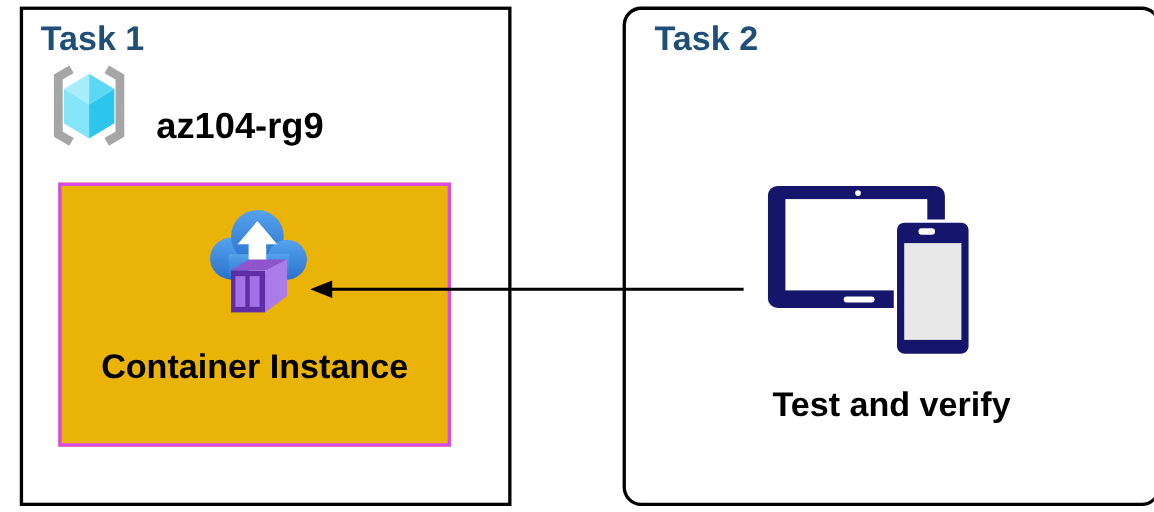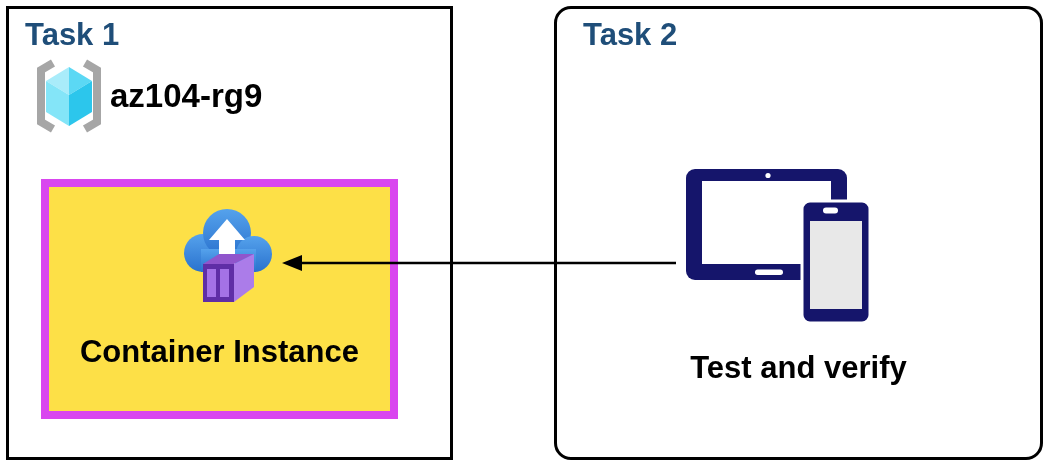--- a/index.html
+++ b/index.html
@@ -2,36 +2,36 @@
 <html><head>
 <meta charset="utf-8">
 <style>
   html,body{margin:0;padding:0;background:#ffffff;}
   .canvas{
     position:relative;width:1049px;height:465px;background:#ffffff;overflow:hidden;
     font-family:"Liberation Sans", sans-serif;
   }
   .task-box{
     position:absolute;top:6px;height:454px;background:#ffffff;
-    border:3px solid #000000;box-sizing:border-box;
+    border:3px solid #000000;box-sizing:border-box;margin-left:12px;
   }
   .task1{left:6px;width:447px;}
   .task2{left:554px;width:489px;border-radius:17px;}
   .task-title{
     position:absolute;left:16px;top:8px;
     font-size:31px;font-weight:700;color:#1f4e79;letter-spacing:0px;
   }
   .task2 .task-title{left:26px;}
   .rg-row{
-    position:absolute;left:19px;top:50px;display:flex;align-items:center;
+    position:absolute;left:19px;top:50px;display:flex;align-items:flex-end;gap:20px;
   }
   .rg-name{font-size:33px;font-weight:700;color:#000000;}
   .inner-box{
-    position:absolute;left:32px;top:170px;width:357px;height:240px;
-    background:#fde047;border:8px solid #d946ef;box-sizing:border-box;
+    position:absolute;left:32px;top:157px;width:357px;height:240px;
+    background:#eab308;border:3px solid #d946ef;box-sizing:border-box;
   }
   .aci-icon{position:absolute;left:128px;top:18px;}
   .inner-label{
     position:absolute;left:0;top:147px;width:100%;text-align:center;
     font-size:31px;font-weight:700;color:#000000;
   }
   .devices-icon{position:absolute;left:129px;top:158px;}
   .caption{
     position:absolute;left:0;top:341px;width:100%;text-align:center;
     font-size:31px;font-weight:700;color:#000000;

